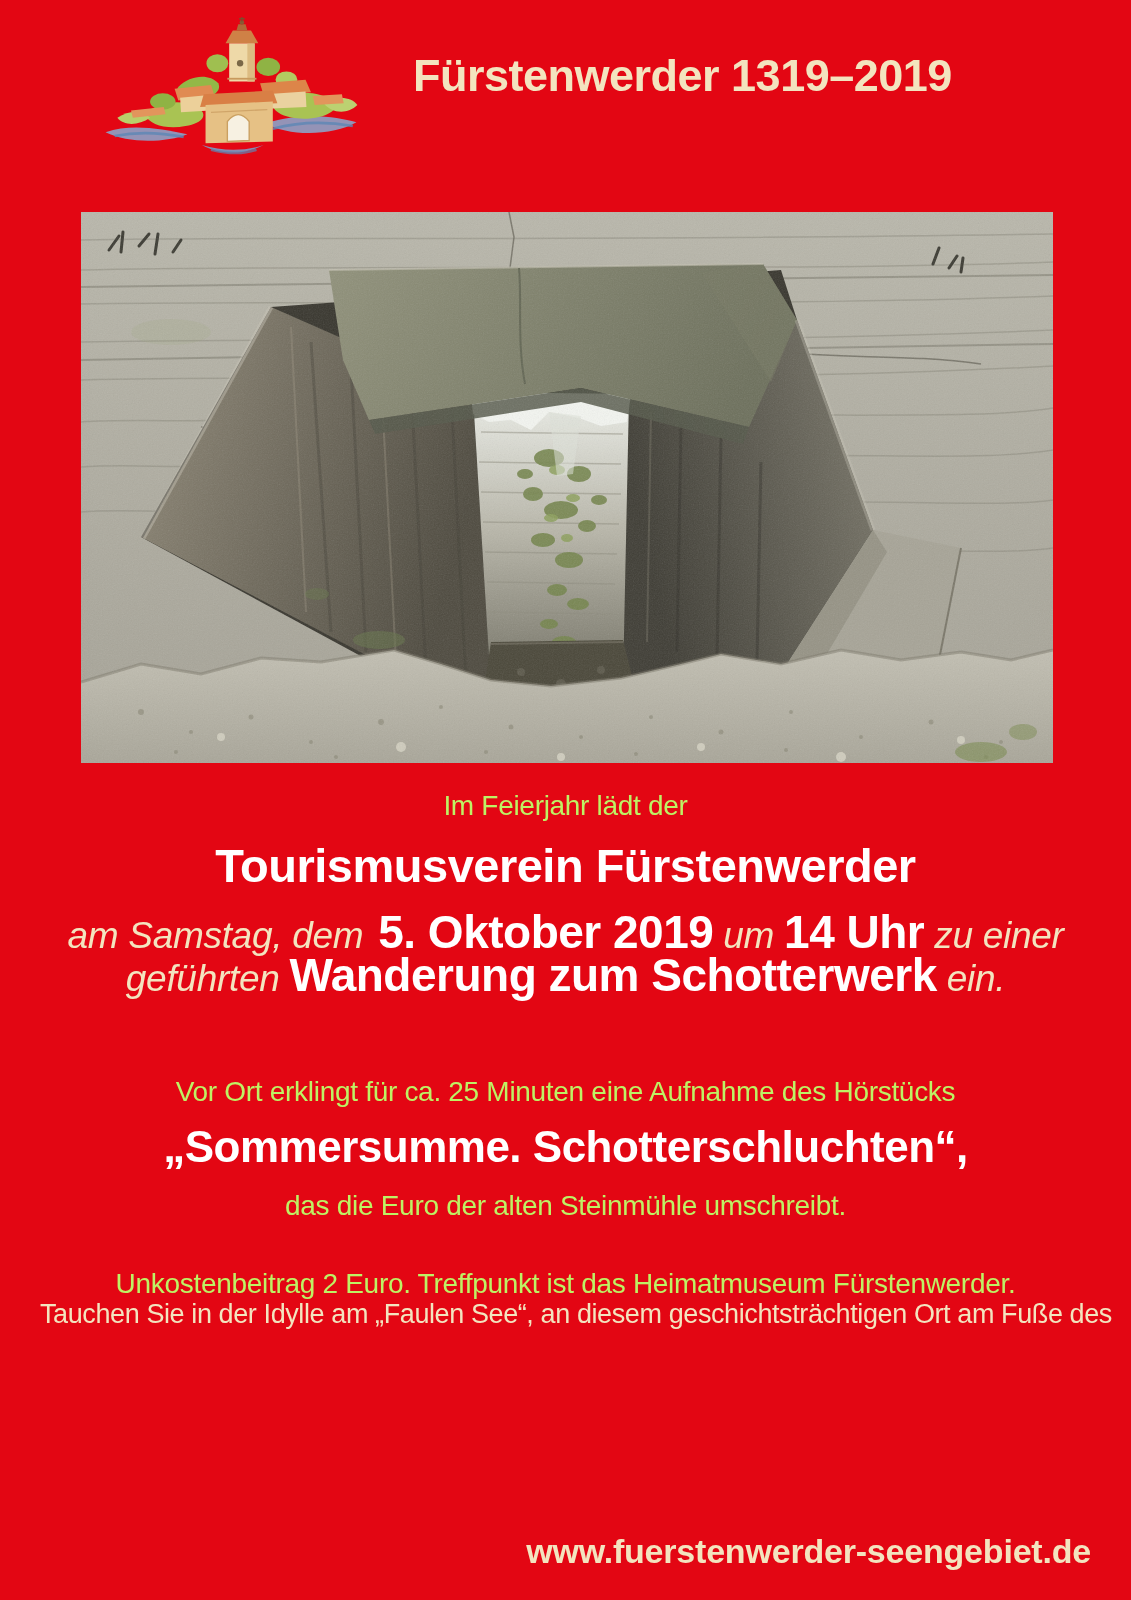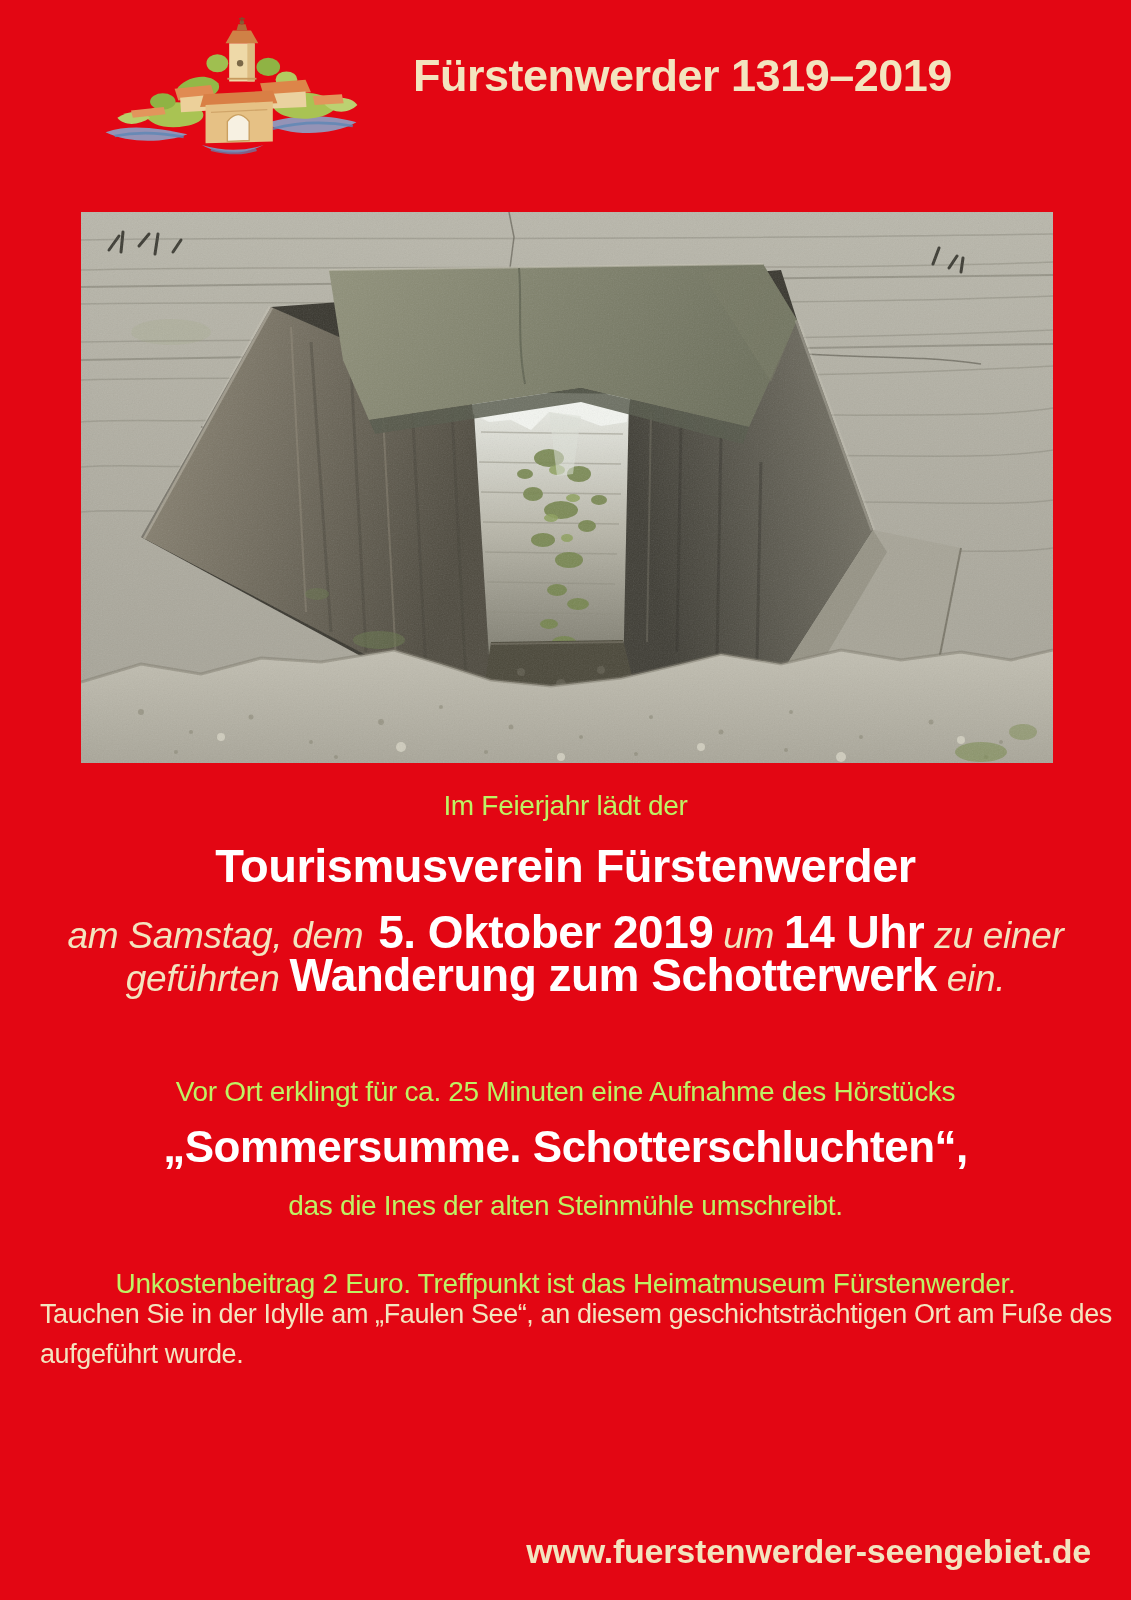--- a/index.html
+++ b/index.html
@@ -287,22 +287,21 @@
 <div class="abs centered line-reg" style="top:790px;">Im Feierjahr lädt der</div>
 
 <div class="abs centered line-bold" style="top:838px;">Tourismusverein Fürstenwerder</div>
 
 <div class="abs centered mixed" style="top:905px;"><span class="seg-reg">am Samstag, dem</span><span class="seg-bold seg-gap">5. Oktober 2019</span><span class="seg-reg"> um </span><span class="seg-bold">14 Uhr</span><span class="seg-reg"> zu einer</span></div>
 
 <div class="abs centered mixed" style="top:948px;"><span class="seg-reg">geführten </span><span class="seg-bold">Wanderung zum Schotterwerk</span><span class="seg-reg"> ein.</span></div>
 
 <div class="abs centered line-reg" style="top:1076px;">Vor Ort erklingt für ca. 25 Minuten eine Aufnahme des Hörstücks</div>
 <div class="abs centered line-bold smaller" style="top:1122px;">„Sommersumme. Schotterschluchten“,</div>
-<div class="abs centered line-reg" style="top:1190px;">das die Ines der alten Steinmühle umschreibt.</div>
+<div class="abs centered line-reg" style="top:1190px;">das die Euro der alten Steinmühle umschreibt.</div>
 
 <div class="abs centered line-reg" style="top:1268px;">Unkostenbeitrag 2 Euro. Treffpunkt ist das Heimatmuseum Fürstenwerder.</div>
 
 <div class="abs footer-block" style="top:1294px;">
   <div class="footer-line">Tauchen Sie in der Idylle am „Faulen See“, an diesem geschichtsträchtigen Ort am Fuße des</div>
-  <div class="footer-line">aufgeführt wurde.</div>
 </div>
 
 <div class="abs site" style="top:1532px;">www.fuerstenwerder-seengebiet.de</div>
 
 </body></html>

